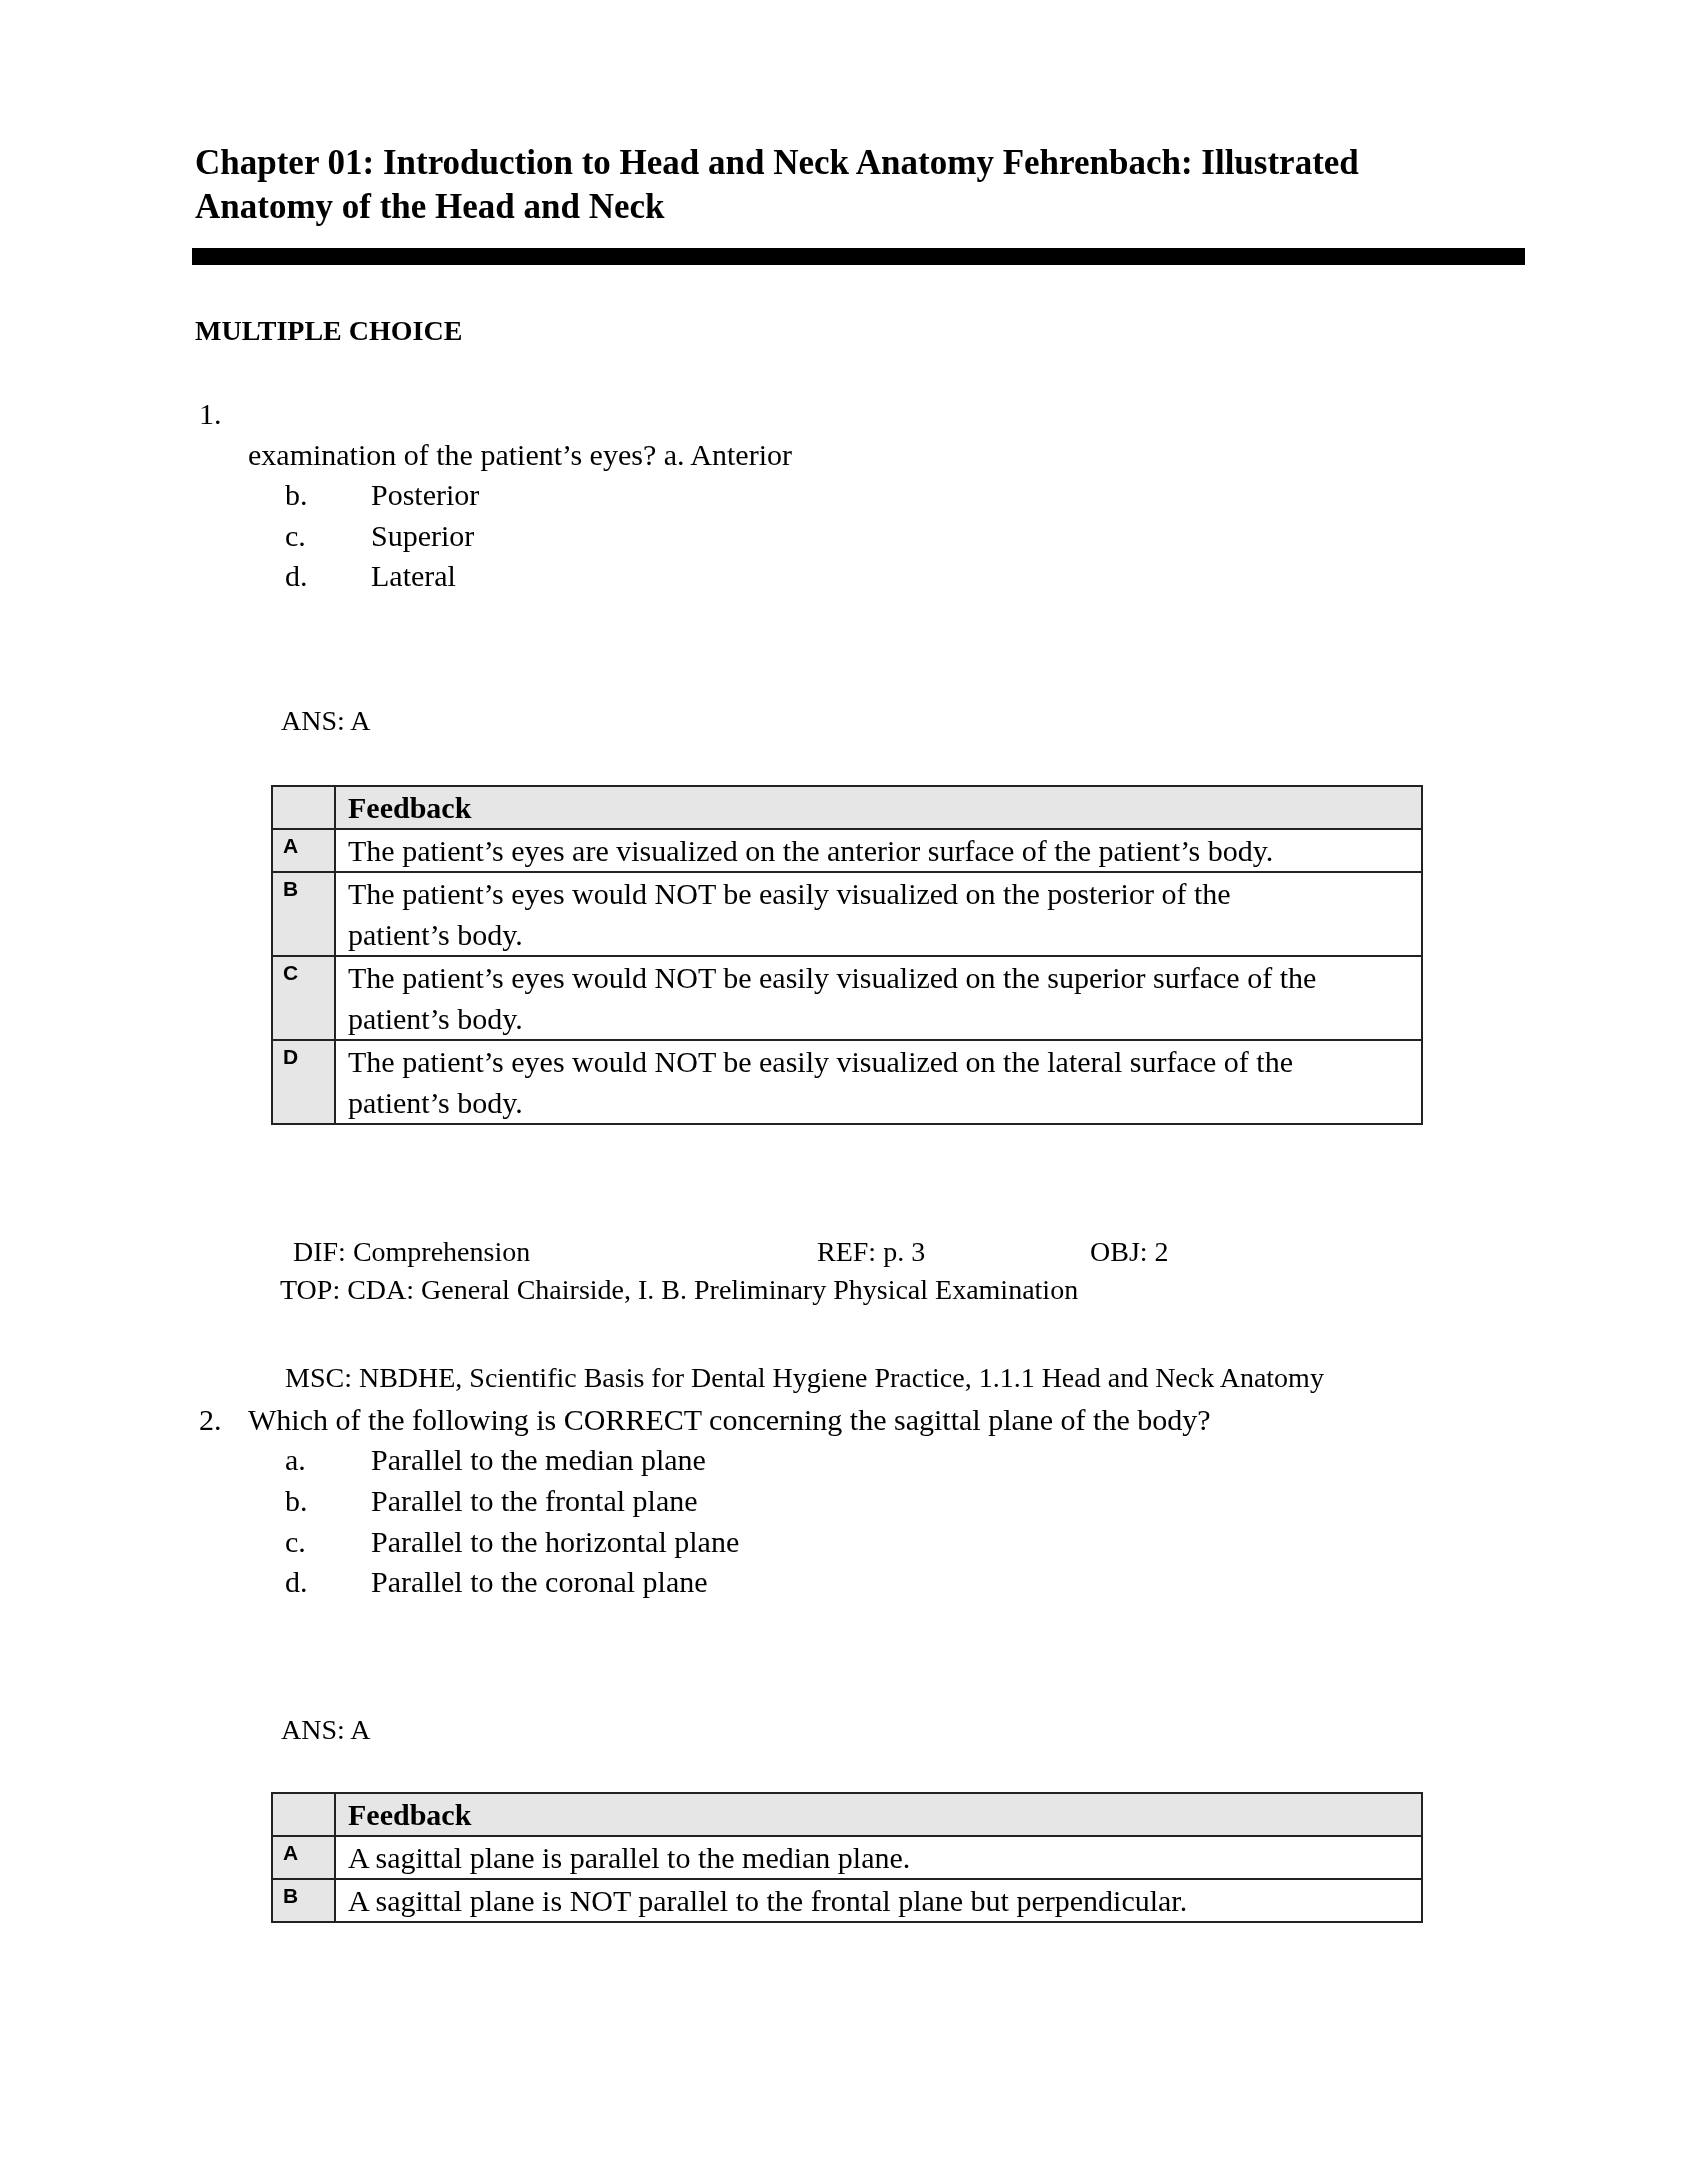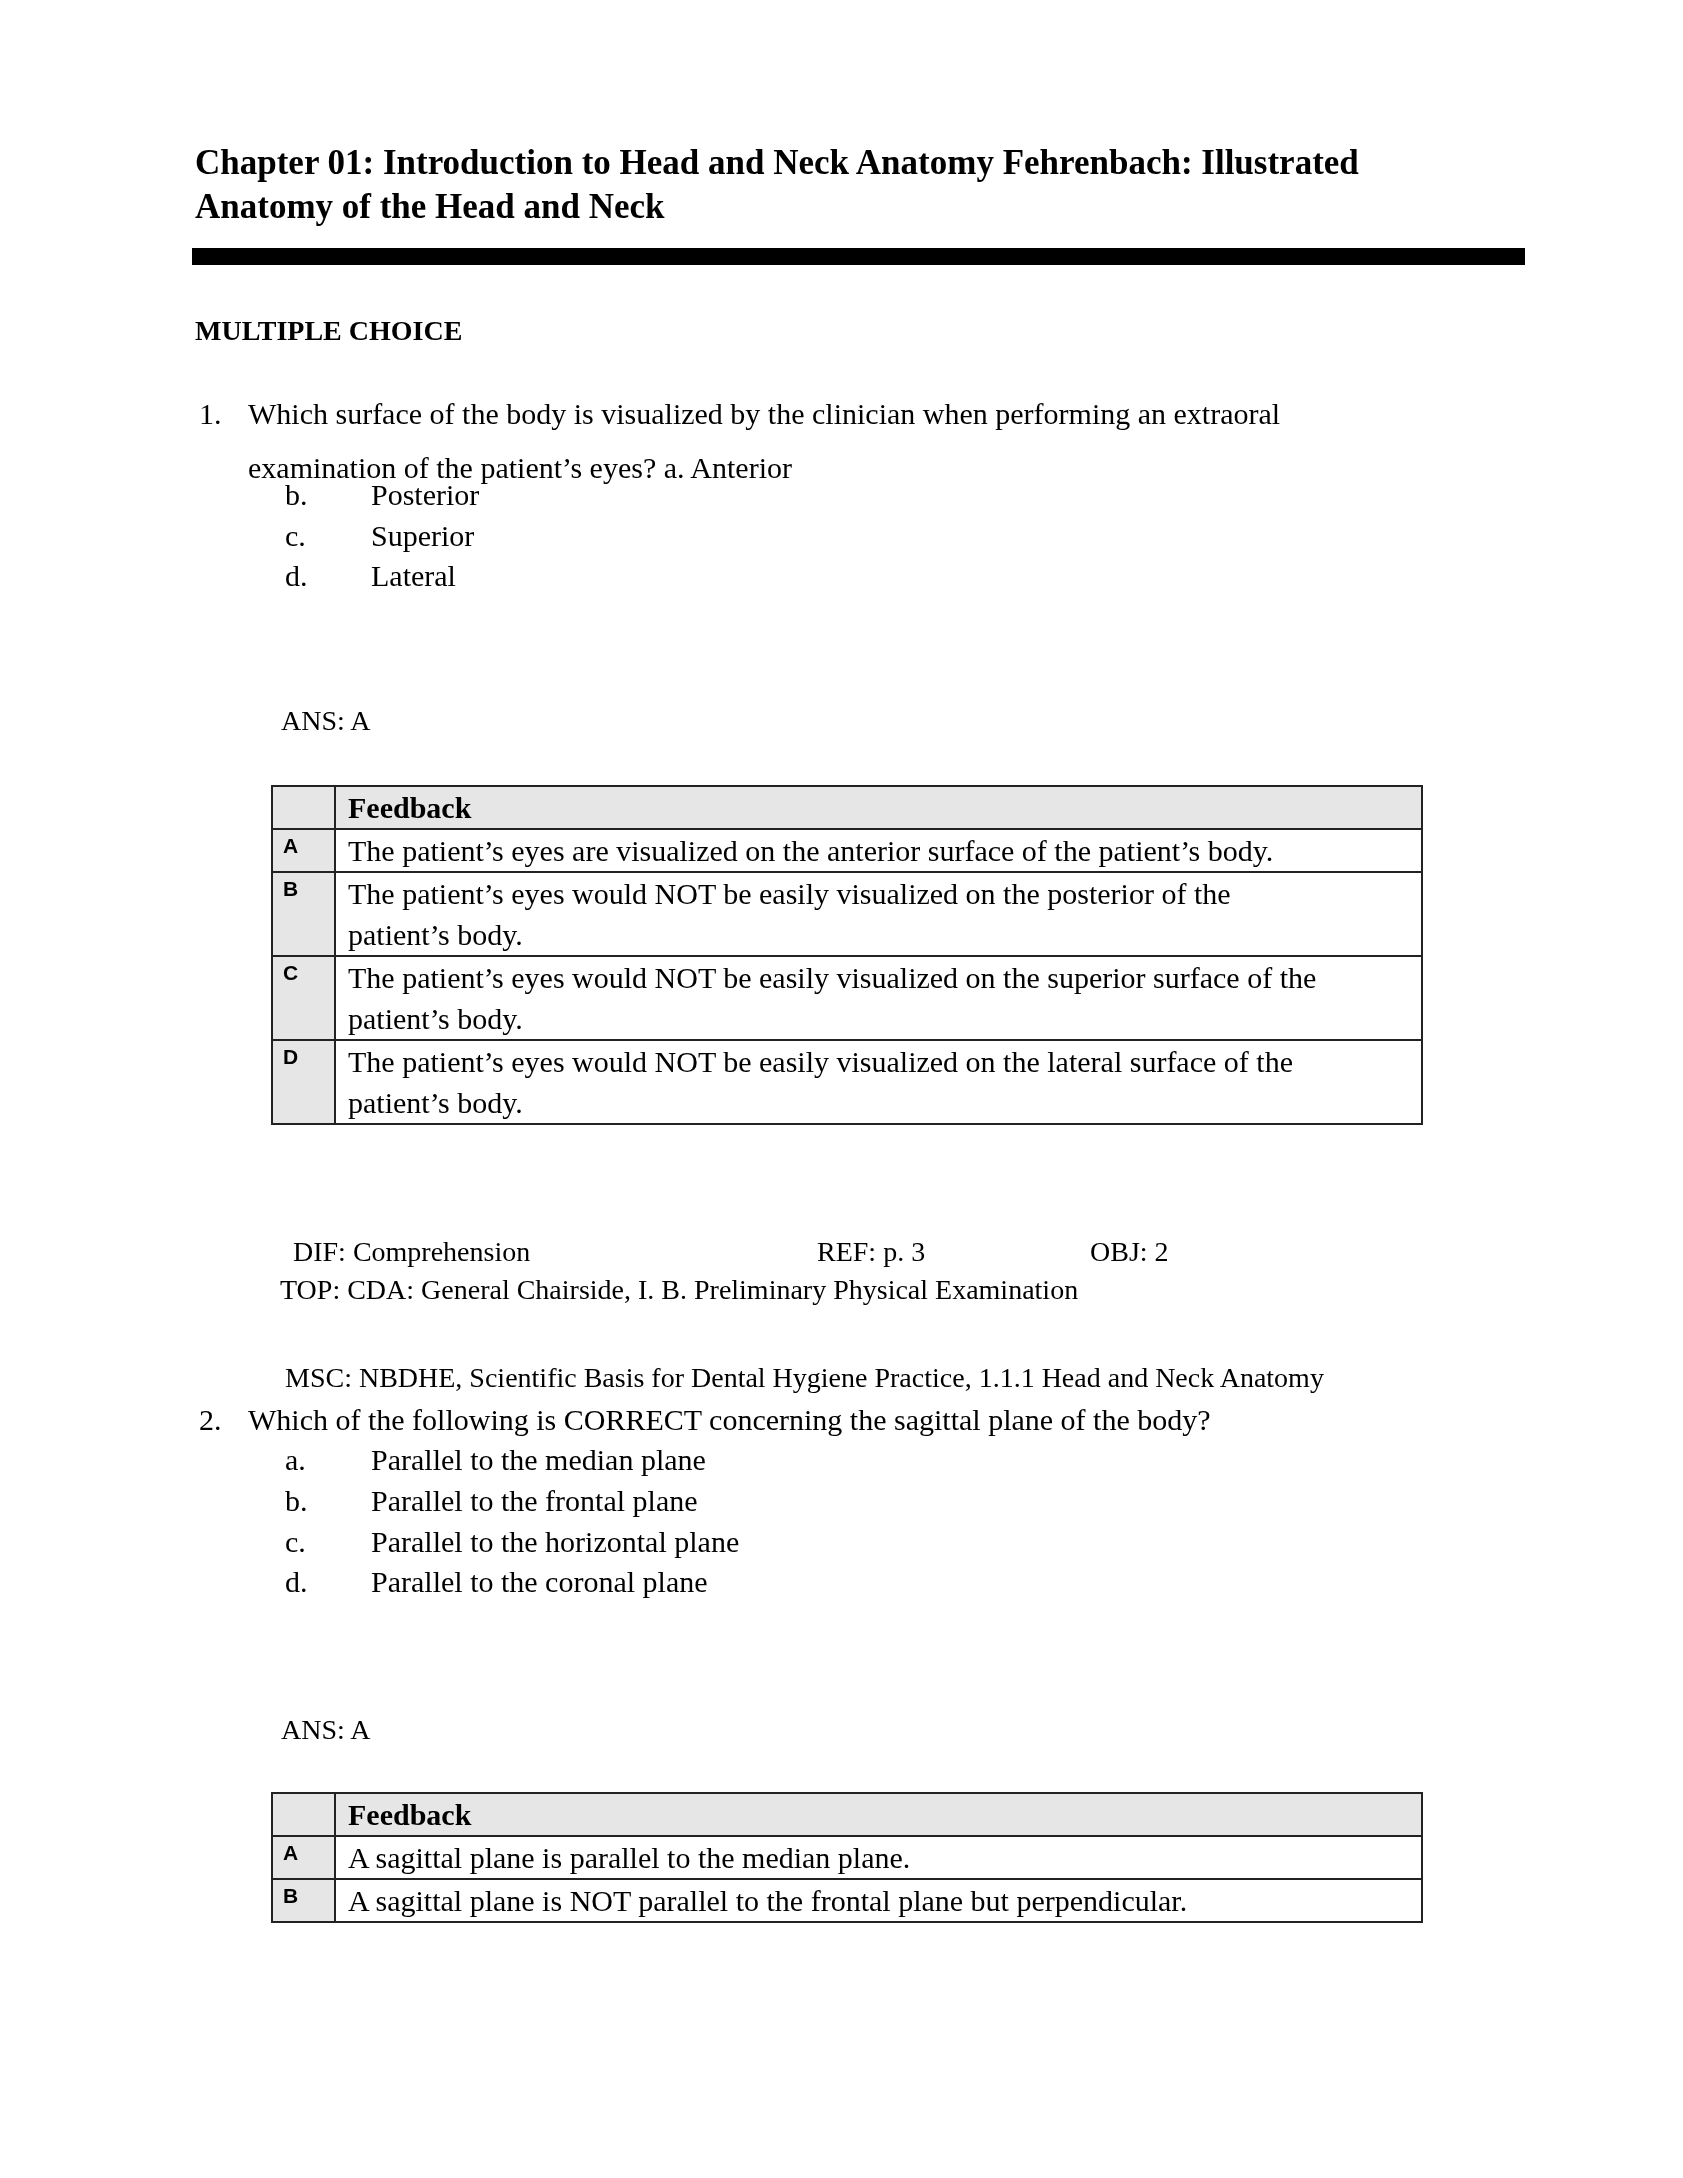--- a/index.html
+++ b/index.html
@@ -25,22 +25,21 @@
 </style>
 </head>
 <body>
 
 <div class="abs title">Chapter 01: Introduction to Head and Neck Anatomy Fehrenbach: Illustrated Anatomy of the Head and Neck</div>
 <div class="abs rule"></div>
 <div class="abs section">MULTIPLE CHOICE</div>
 
 <div class="abs q" style="left:199px; top:393px; width:1287px; height:81px;">
   <span class="qnum">1.</span>
-  <span class="qtext">Which surface of the body is visualized by the clinician when performing an extraoral</span>
-  <span class="qtext" style="top:54px;text-align:right;">examination of the patient’s eyes? a. Anterior</span>
+  <span class="qtext" style="top:41px;text-align:right;">examination of the patient’s eyes? a. Anterior</span>
 </div>
 <div class="abs opt" style="left:285px; top:474px;">
   <span class="letter">b.</span>
   <span class="otext">Posterior</span>
 </div>
 <div class="abs opt" style="left:285px; top:515px;">
   <span class="letter">c.</span>
   <span class="otext">Superior</span>
 </div>
 <div class="abs opt" style="left:285px; top:555px;">

